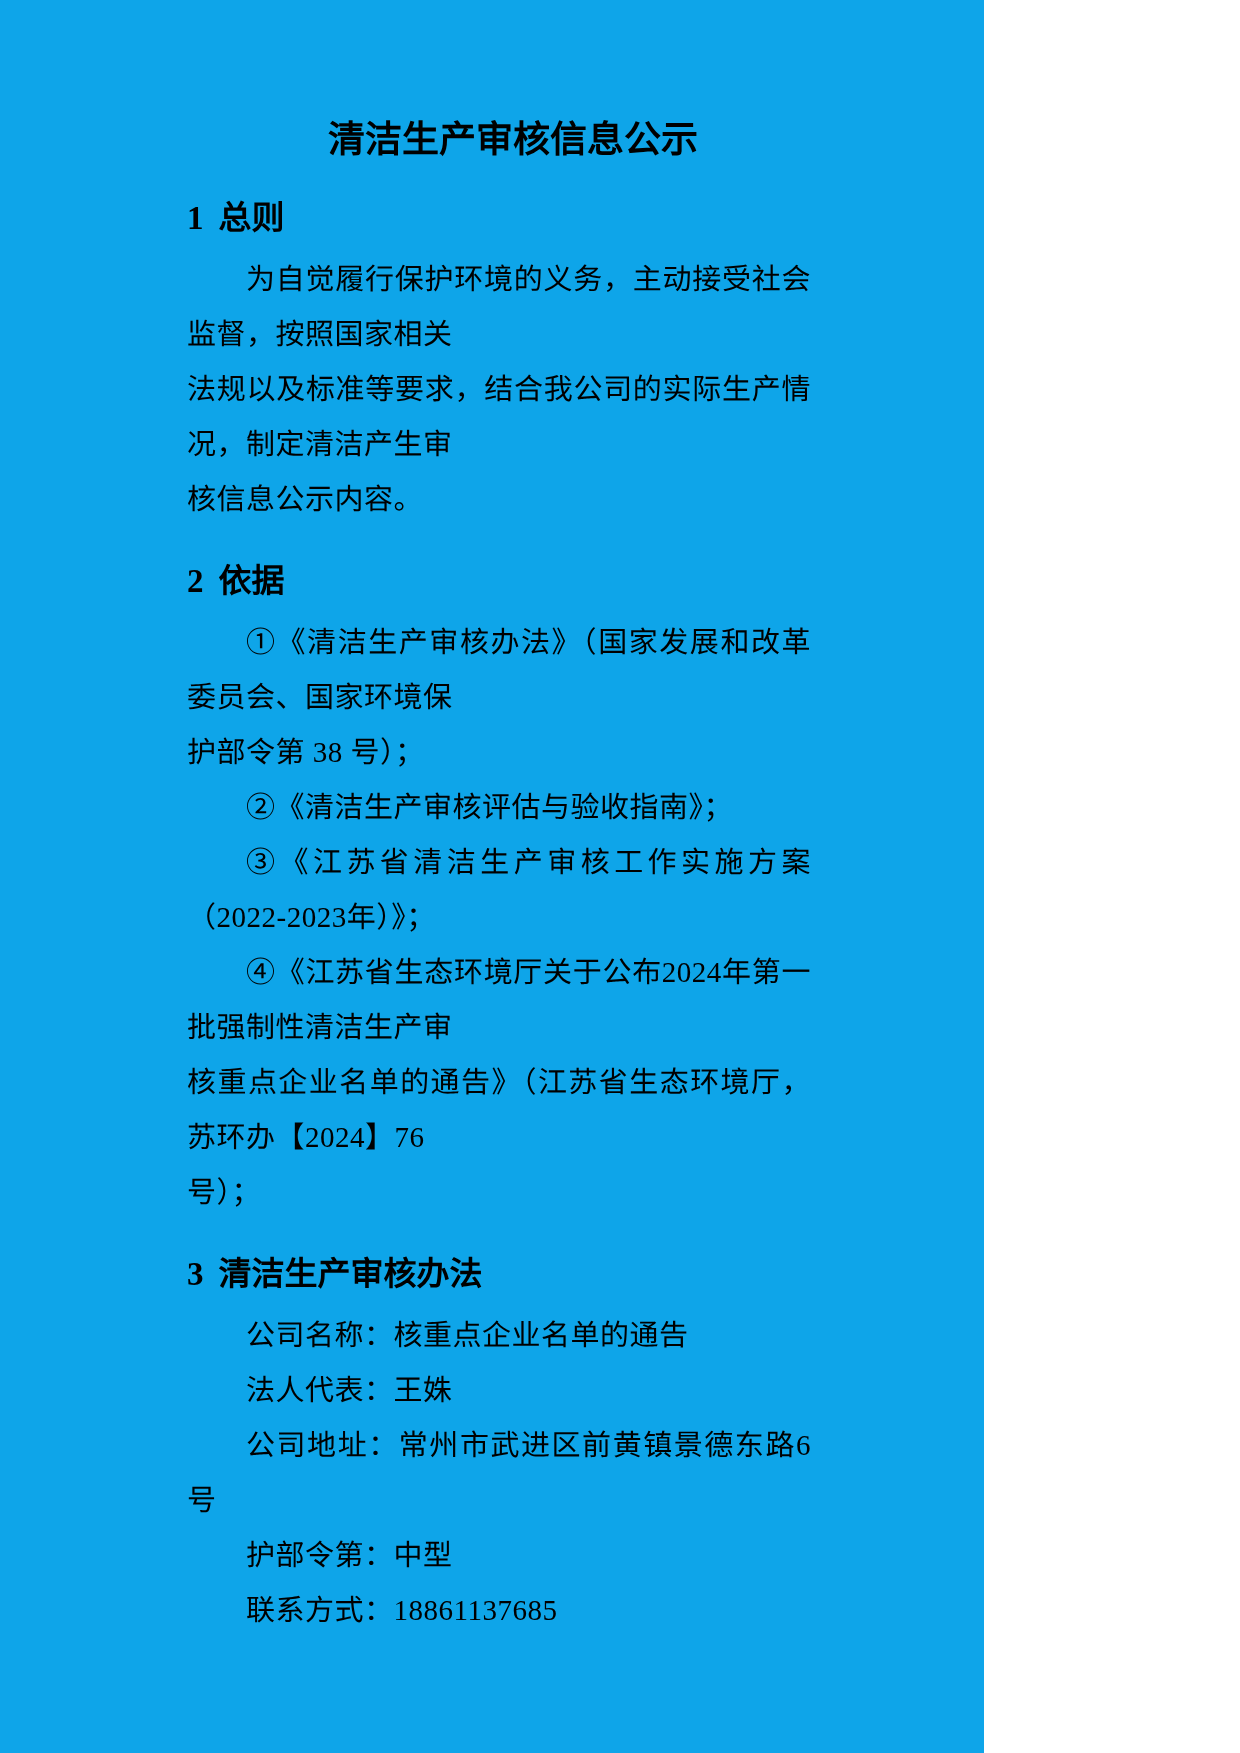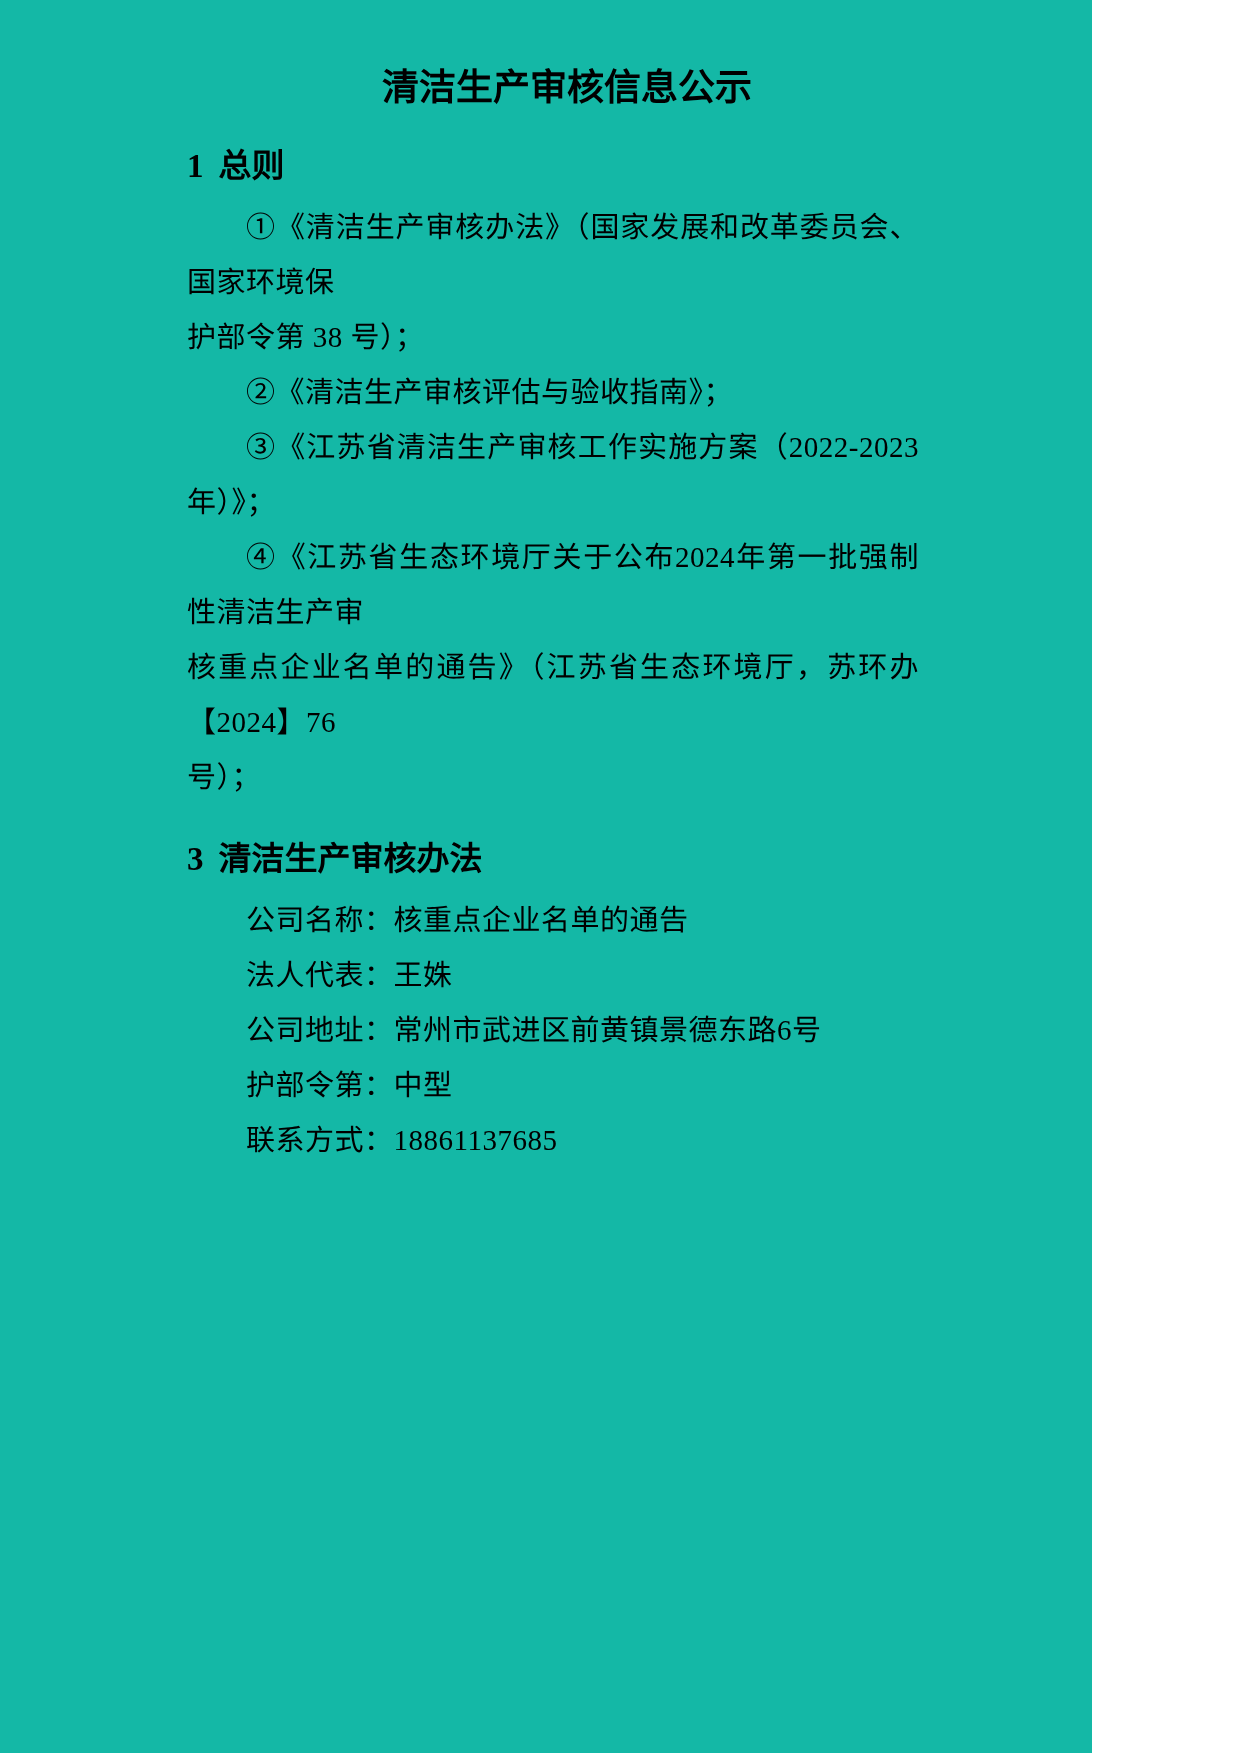--- a/index.html
+++ b/index.html
@@ -3,26 +3,26 @@
 <meta charset="utf-8">
 <style>
   * { box-sizing: border-box; }
   html, body {
     margin: 0;
     padding: 0;
     background: #ffffff;
   }
   .page {
     position: relative;
-    width: 1092px;
+    width: 984px;
     height: 1753px;
-    background: #14b8a6;
+    background: #0ea5e9;
     color: #000000;
     overflow: hidden;
-    padding: 64px 173px 0 187px;
+    padding: 116px 173px 0 187px;
     font-family: "Liberation Serif", serif;
   }
   .doc-title {
     font-size: 37px;
     line-height: 48px;
     font-weight: bold;
     text-align: center;
     padding-left: 28px;
     margin: 0;
   }
@@ -54,21 +54,27 @@
 <body>
 
 <div class="page">
 
   <div class="doc-title">清洁生产审核信息公示</div>
 
   <div class="h1">
     <span class="h-num">1</span><span>总则</span>
   </div>
 
+  <p class="para indent">为自觉履行保护环境的义务，主动接受社会监督，按照国家相关
+法规以及标准等要求，结合我公司的实际生产情况，制定清洁产生审
+核信息公示内容。</p>
 
+  <div class="h1">
+    <span class="h-num">2</span><span>依据</span>
+  </div>
 
   <p class="para indent">①《清洁生产审核办法》（国家发展和改革委员会、国家环境保
 护部令第 38 号）；</p>
   <p class="para indent">②《清洁生产审核评估与验收指南》；</p>
   <p class="para indent">③《江苏省清洁生产审核工作实施方案（2022-2023年）》；</p>
   <p class="para indent">④《江苏省生态环境厅关于公布2024年第一批强制性清洁生产审
 核重点企业名单的通告》（江苏省生态环境厅，苏环办【2024】76
 号）；</p>
 
   <div class="h1">

